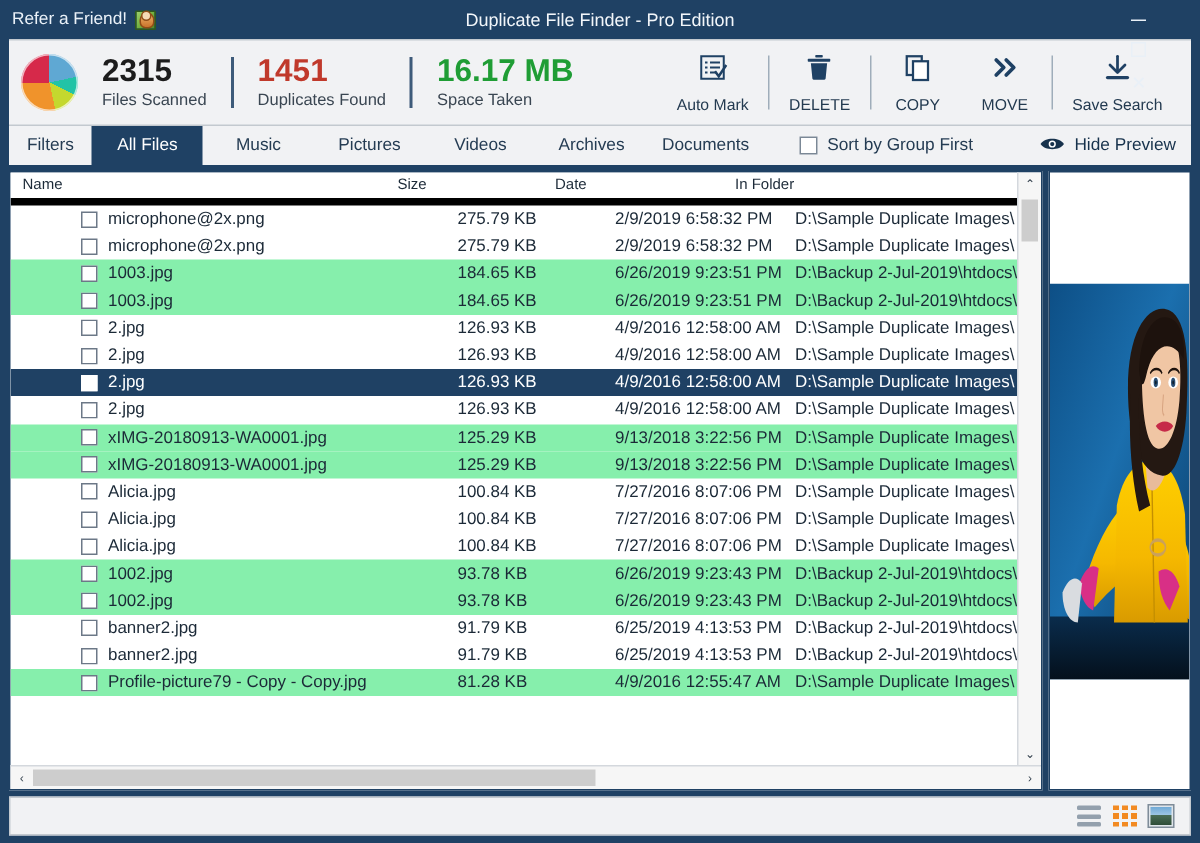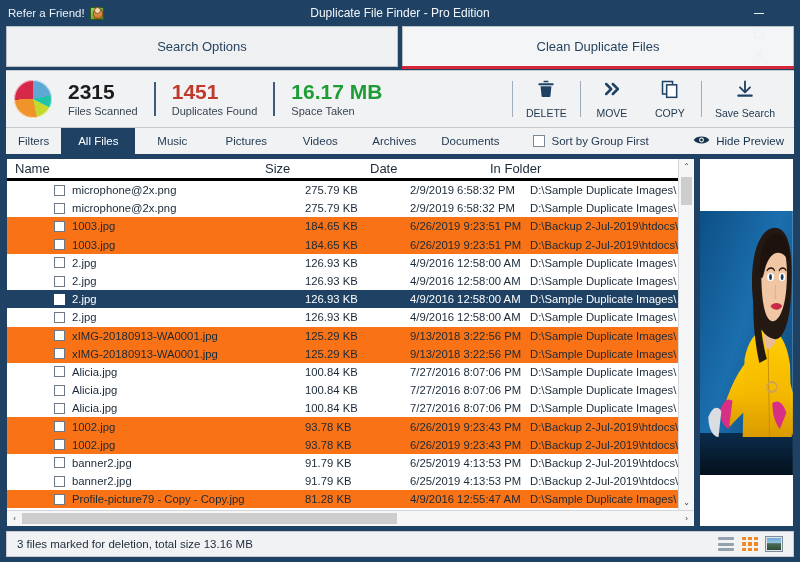--- a/index.html
+++ b/index.html
@@ -265,40 +265,40 @@
     flex-direction: column;
     min-width: 0;
     overflow: hidden;
   }
   .thead {
     display: flex;
     height: 22px;
     flex: 0 0 22px;
     align-items: center;
     background: #ffffff;
-    border-bottom: 3px solid #000000;
-    font-size: 13px;
+    border-bottom: 5px solid #000000;
+    font-size: 10px;
     color: #1c2a38;
   }
   .th { padding-left: 8px; overflow:hidden; white-space:nowrap; }
   .c-name   { flex: 0 0 250px; }
   .c-size   { flex: 0 0 105px; }
   .c-date   { flex: 0 0 120px; }
   .c-folder { flex: 1 1 auto; }
   .rows { flex: 1 1 auto; overflow: hidden; }
   .row {
     display: flex;
     align-items: center;
     height: 18.2px;
     font-size: 11.3px;
     color: #1b2937;
     cursor: default;
     padding-left: 40px;
   }
-  .row.alt { background: #f97316; }
+  .row.alt { background: #86efac; }
   .row.sel { background: #1f4164; color: #ffffff; }
   .cell { padding-left: 8px; overflow: hidden; white-space: nowrap; }
   .cell.c-name { display: flex; align-items: center; gap: 7px; padding-left: 7px; }
   .rowchk {
     width: 11px; height: 11px;
     border: 1px solid #6c7887;
     background: #ffffff;
     flex: 0 0 11px;
     cursor: pointer;
   }
@@ -440,73 +440,84 @@
       <div class="winbtn">
           <span class="min-glyph"></span>
         </div>
       <div class="winbtn">
           <span class="max-glyph"></span>
         </div>
       <div class="winbtn close">✕</div>
     </div>
   </div>
 
-  <div class="maintabs">
-    <div class="mtab">Search Options</div>
-    <div class="mtab active">Clean Duplicate Files</div>
-  </div>
 
   <div class="statsbar">
     <div class="pie"></div>
 
     <div class="stat scanned">
       <div class="stat-num">2315</div>
       <div class="stat-lbl">Files Scanned</div>
     </div>
     <div class="vsep"></div>
     <div class="stat dupes">
       <div class="stat-num">1451</div>
       <div class="stat-lbl">Duplicates Found</div>
     </div>
     <div class="vsep"></div>
     <div class="stat space">
       <div class="stat-num">16.17 MB</div>
       <div class="stat-lbl">Space Taken</div>
     </div>
 
     <div class="actions">
+      <div class="action">
+        <span>
+          <svg width="20" height="20" viewBox="0 0 24 24" fill="none" stroke="#1f4164" stroke-width="1.6">
+            <rect x="3" y="3" width="18" height="18"></rect>
+            <line x1="6" y1="8" x2="8" y2="8"></line>
+              <line x1="10" y1="8" x2="18" y2="8"></line>
+            <line x1="6" y1="12" x2="8" y2="12"></line>
+              <line x1="10" y1="12" x2="18" y2="12"></line>
+            <line x1="6" y1="16" x2="8" y2="16"></line>
+              <line x1="10" y1="16" x2="15" y2="16"></line>
+            <polyline points="14,15 17,19 23,10" stroke-width="2"></polyline>
+          </svg>
+        </span>
+        <span class="action-lbl">Auto Mark</span>
+      </div>
       <div class="asep"></div>
       <div class="action">
         <span>
           <svg width="20" height="20" viewBox="0 0 24 24" fill="#1f4164">
             <rect x="9" y="2" width="6" height="2" rx="0.6"></rect>
             <rect x="3" y="5" width="18" height="2.4" rx="0.6"></rect>
             <path d="M5.5 8.6h13l-1.2 12.2a1 1 0 0 1-1 0.9H7.7a1 1 0 0 1-1-0.9z"></path>
           </svg>
         </span>
         <span class="action-lbl">DELETE</span>
       </div>
       <div class="asep"></div>
       <div class="action">
         <span>
+          <svg width="20" height="20" viewBox="0 0 24 24" fill="none" stroke="#1f4164" stroke-width="1.8">
+            <rect x="3" y="3" width="12" height="15"></rect>
+            <rect x="8" y="7" width="12" height="15" fill="#ffffff"></rect>
+          </svg>
+        </span>
+        <span class="action-lbl">COPY</span>
+      </div>
+      <div class="action">
+        <span>
           <svg width="22" height="20" viewBox="0 0 24 24" fill="none" stroke="#1f4164" stroke-width="3" stroke-linecap="round" stroke-linejoin="round">
             <polyline points="5,6 11,12 5,18"></polyline>
             <polyline points="13,6 19,12 13,18"></polyline>
           </svg>
         </span>
         <span class="action-lbl">MOVE</span>
-      </div>
-      <div class="action">
-        <span>
-          <svg width="20" height="20" viewBox="0 0 24 24" fill="none" stroke="#1f4164" stroke-width="1.8">
-            <rect x="3" y="3" width="12" height="15"></rect>
-            <rect x="8" y="7" width="12" height="15" fill="#ffffff"></rect>
-          </svg>
-        </span>
-        <span class="action-lbl">COPY</span>
       </div>
       <div class="asep"></div>
       <div class="action">
         <span>
           <svg width="20" height="20" viewBox="0 0 24 24" fill="none" stroke="#1f4164" stroke-width="2.2" stroke-linecap="round" stroke-linejoin="round">
             <line x1="12" y1="3" x2="12" y2="14"></line>
             <polyline points="6,10 12,16 18,10"></polyline>
             <line x1="4" y1="20" x2="20" y2="20" stroke-width="2.6"></line>
           </svg>
         </span>
@@ -788,21 +799,20 @@
         <path d="M18 206 C26 196, 38 194, 46 200 L40 226 C28 226, 18 218, 18 206 Z" fill="#d9dce0"></path>
 
         <path d="M156 192 C168 188, 180 192, 186 202 L172 218 C162 212, 156 204, 156 192 Z" fill="#d82f86"></path>
 
         <ellipse cx="155" cy="176" rx="11" ry="5" fill="none" stroke="#caa15a" stroke-width="2.2"></ellipse>
       </svg>
     </div>
   </div>
 
   <div class="statusbar">
-    <span>3 files marked for deletion, total size 13.16 MB</span>
     <div class="viewmodes">
       <span class="vm listmode">
           <i></i>
           <i></i>
           <i></i>
         </span>
       <span class="vm gridmode">
           <i></i>
           <i></i>
           <i></i>

